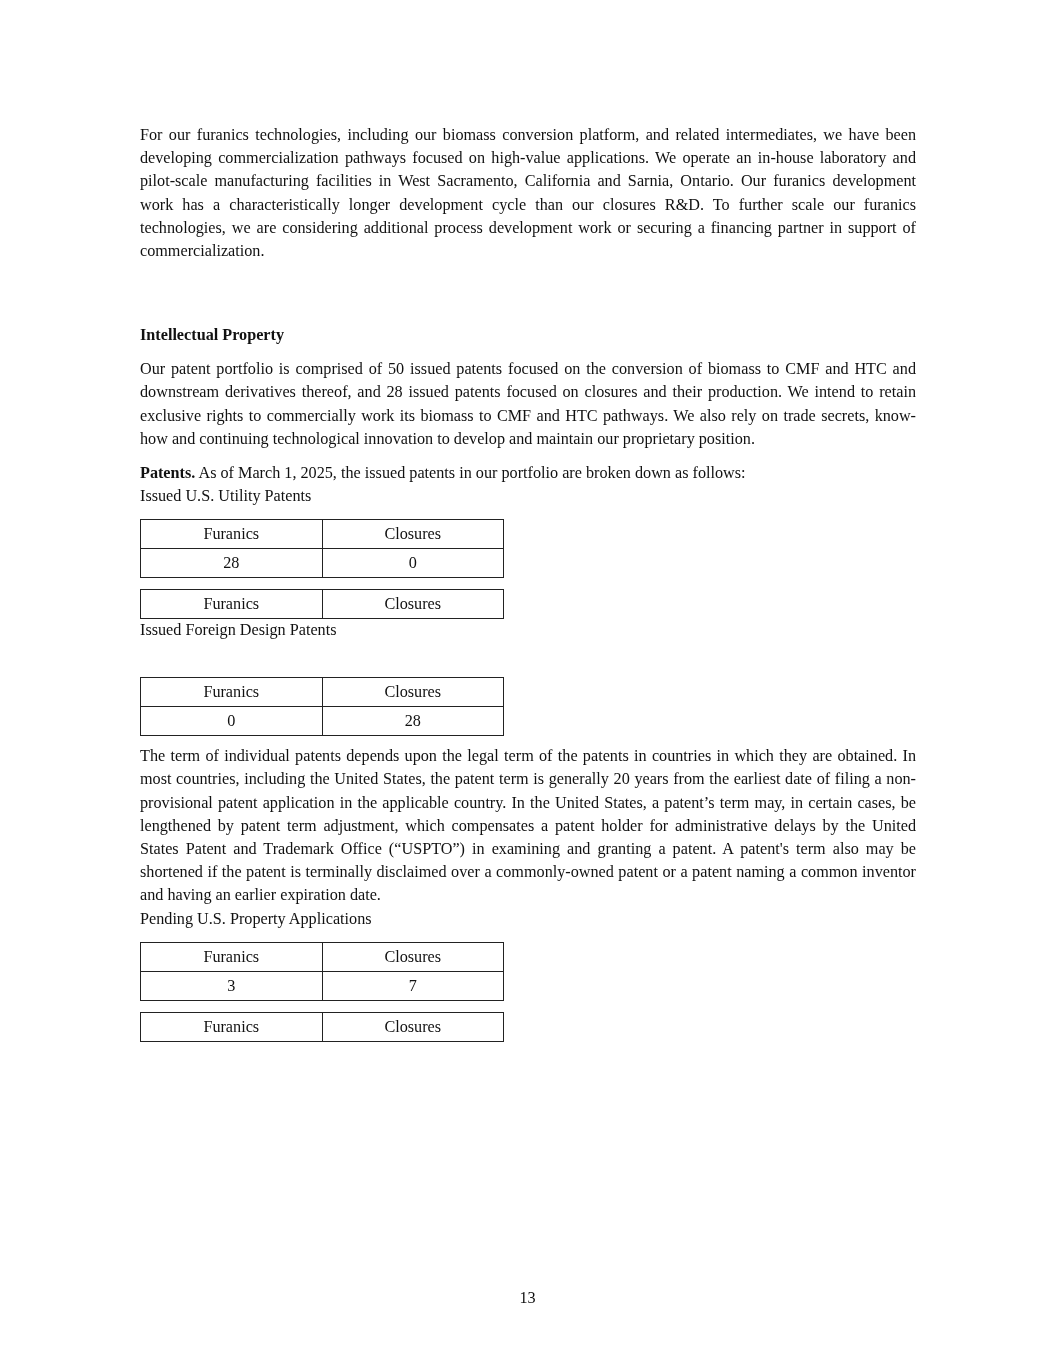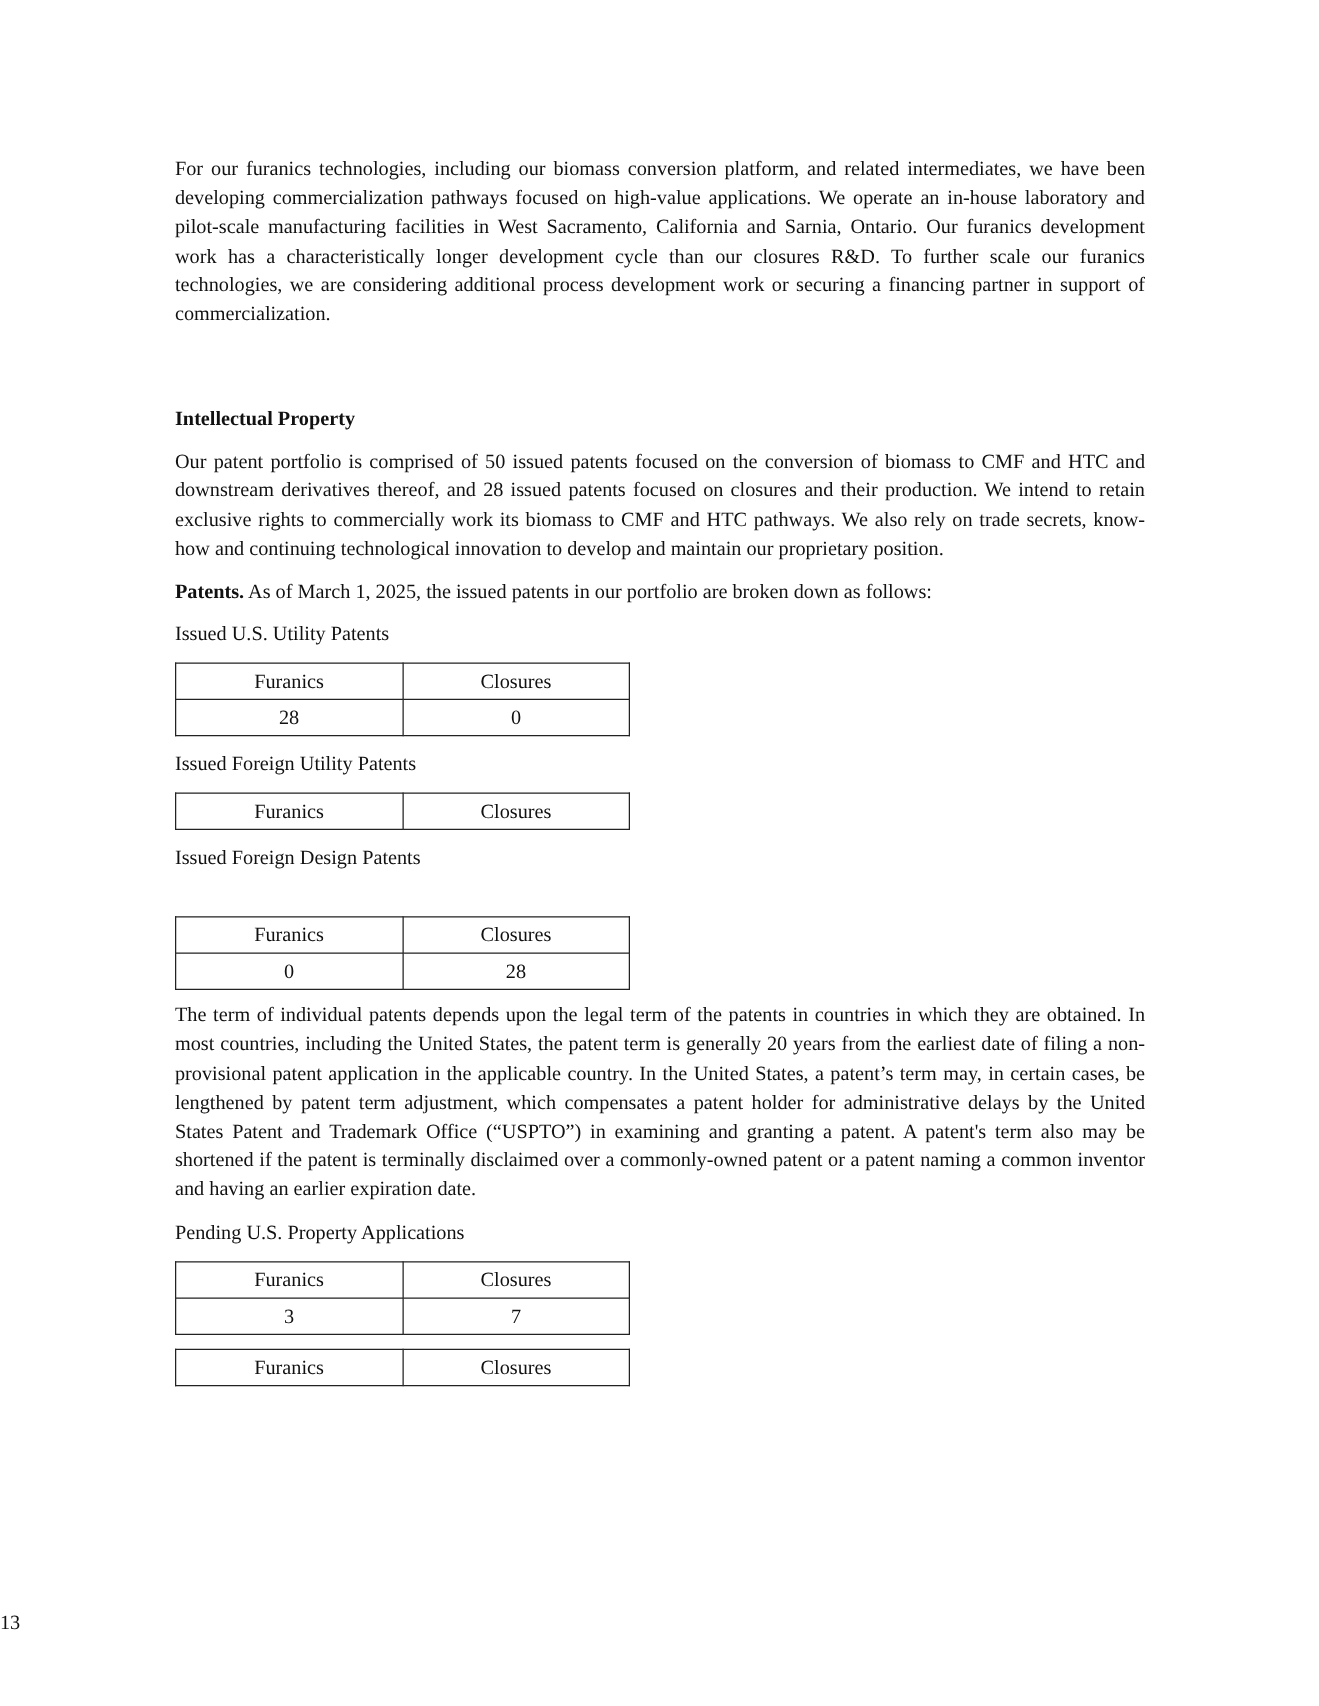--- a/index.html
+++ b/index.html
@@ -3,26 +3,26 @@
 <meta charset="utf-8">
 <style>
   html, body { margin: 0; padding: 0; background: #ffffff; }
   body { width: 1055px; height: 1365px; position: relative; overflow: hidden;
          font-family: "Liberation Serif", "DejaVu Serif", serif; color: #111; font-size: 16.2px; }
   .page { position: absolute; left: 140px; top: 124px; width: 776px; }
   p { margin: 0; line-height: 23.2px; text-align: justify; }
   .p1 { margin-bottom: 0; }
   .heading { font-weight: bold; margin-top: 61px; line-height: 23px; }
   .gap-s { margin-top: 11px; }
-  .label { margin-top: 11px; line-height: 23px; text-align: left; }
+  .label { line-height: 23px; text-align: left; }
   table { border-collapse: collapse; width: 364px; margin-top: 11px; padding-left: 36px; }
   td { border: 1.5px solid #222; text-align: center; height: 28px; padding: 0; width: 50%; line-height: 28px; }
   td.c1 { width: 176px; }
   .spacer { height: 24px; }
-  .pagenum { position: absolute; top: 1289px; left: 0; width: 1055px; text-align: left; }
+  .pagenum { position: absolute; top: 1289px; left: 0; width: 1055px; text-align: center; }
 </style>
 </head>
 <body>
 
 <div class="page">
   <p class="p1">For our furanics technologies, including our biomass conversion platform, and related intermediates, we have been developing commercialization pathways focused on high-value applications. We operate an in-house laboratory and pilot-scale manufacturing facilities in West Sacramento, California and Sarnia, Ontario. Our furanics development work has a characteristically longer development cycle than our closures R&amp;D. To further scale our furanics technologies, we are considering additional process development work or securing a financing partner in support of commercialization.</p>
 
   <p class="heading">Intellectual Property</p>
   <p class="gap-s">Our patent portfolio is comprised of 50 issued patents focused on the conversion of biomass to CMF and HTC and downstream derivatives thereof, and 28 issued patents focused on closures and their production. We intend to retain exclusive rights to commercially work its biomass to CMF and HTC pathways. We also rely on trade secrets, know-how and continuing technological innovation to develop and maintain our proprietary position.</p>
   <p class="gap-s"><b>Patents.</b><span> As of March 1, 2025, the issued patents in our portfolio are broken  down as follows:</span></p>
@@ -34,21 +34,20 @@
       <td class="c1">Furanics</td>
       <td>Closures</td>
     </tr>
     <tr>
       <td class="c1">28</td>
       <td>0</td>
     </tr>
   </tbody>
     </table>
 
-  <p class="label">Issued Foreign Utility Patents</p>
   <table>
     <tbody>
         <tr>
       <td class="c1">Furanics</td>
       <td>Closures</td>
     </tr>
   </tbody>
     </table>
 
   <p class="label">Issued Foreign Design Patents</p>

